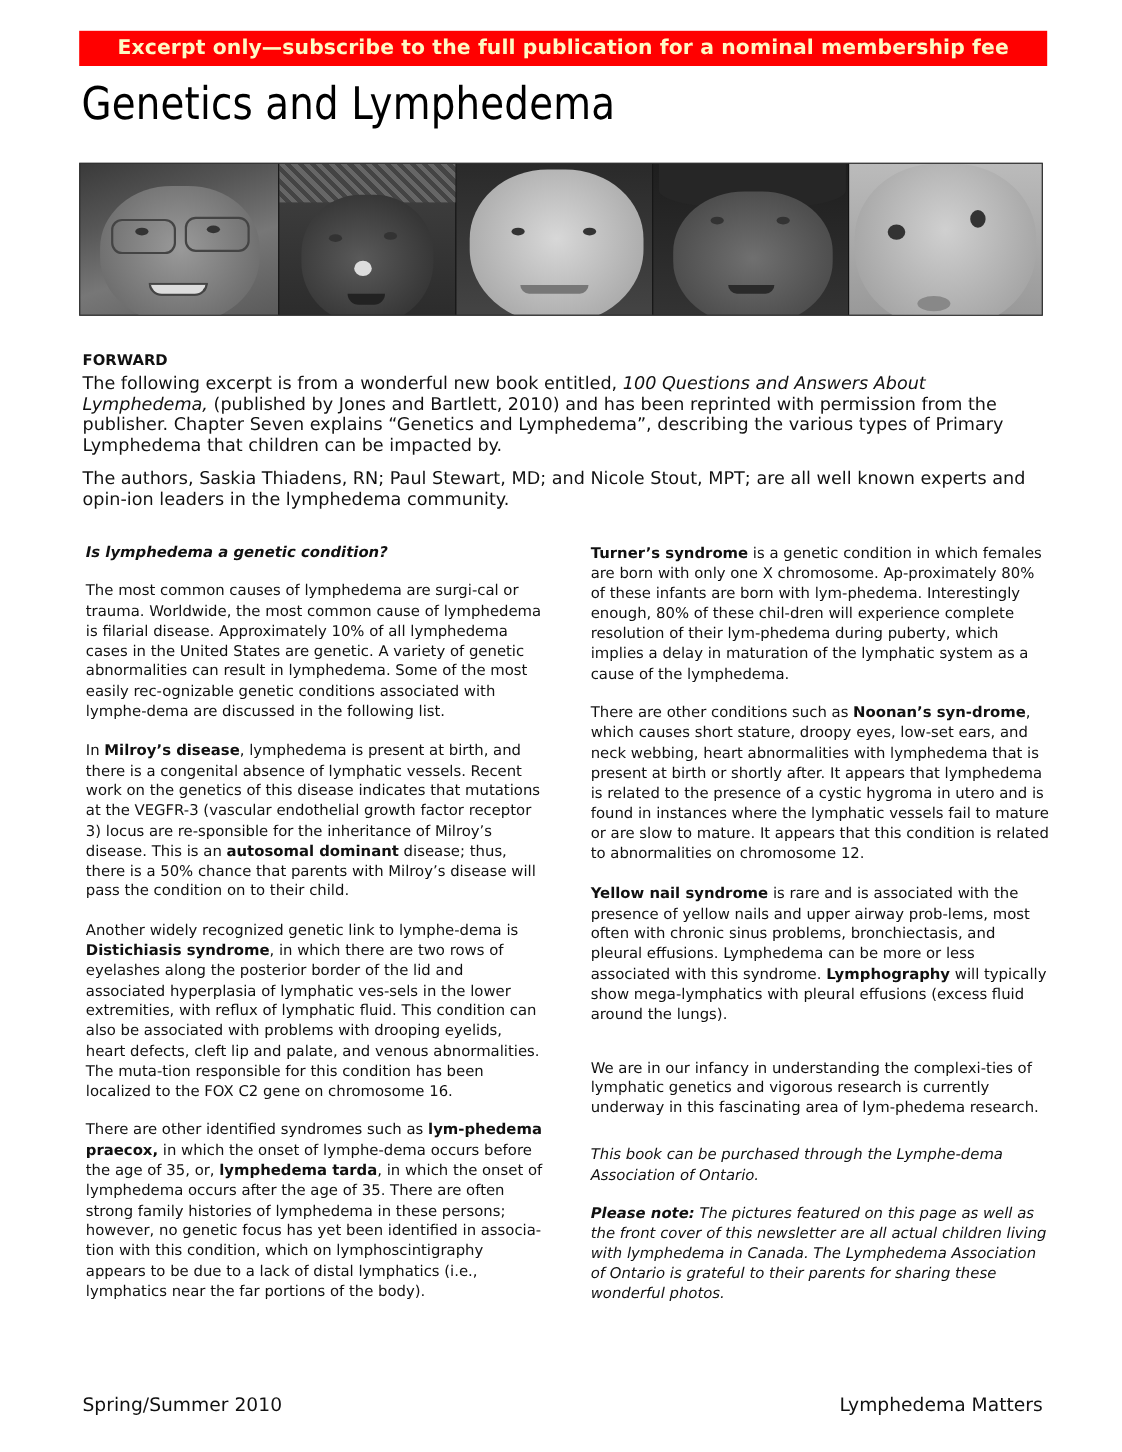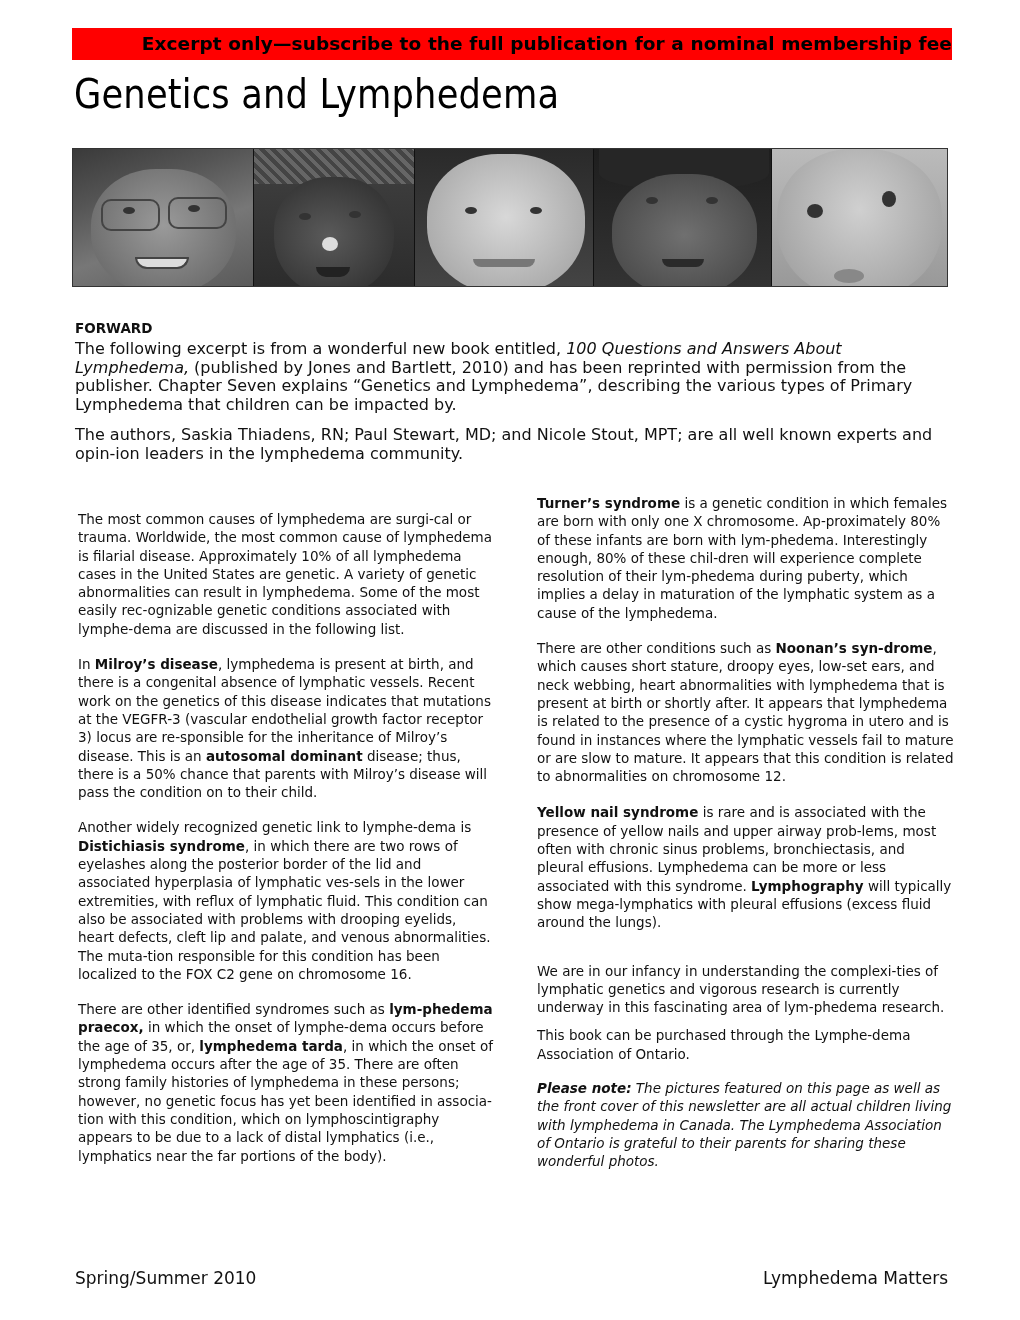--- a/index.html
+++ b/index.html
@@ -1,20 +1,20 @@
 <!DOCTYPE html>
 <html><head>
 <meta charset="utf-8">
 <style>
   html, body { margin: 0; padding: 0; background: #ffffff; }
   body { width: 1020px; height: 1320px; position: relative; overflow: hidden;
          font-family: "DejaVu Sans", sans-serif; color: #111; }
   .banner { position: absolute; left: 72px; top: 28px; width: 880px; height: 32px;
-            background: #ff0000; color: #000000; font-weight: bold; font-size: 18.5px;
-            line-height: 32px; text-align: right; letter-spacing: 0.1px;
+            background: #ff0000; color: #fef9c3; font-weight: bold; font-size: 18.5px;
+            line-height: 32px; text-align: center; letter-spacing: 0.1px;
             font-family: "DejaVu Sans", sans-serif; }
   .title { position: absolute; left: 74px; top: 68px; font-size: 41px; line-height: 52px;
            font-family: "DejaVu Sans", sans-serif; font-weight: normal; color: #000;
            transform: scaleX(0.86); transform-origin: left top; margin: 0; letter-spacing: 0.2px; }
   .photos { position: absolute; left: 72px; top: 148px; width: 876px; height: 139px;
             display: flex; border: 1px solid #333; box-sizing: border-box; background: #222; }
   .photo { height: 100%; border-right: 1px solid #111; box-sizing: border-box; position: relative; overflow: hidden; }
   .photo:last-child { border-right: none; }
   .face { position: absolute; border-radius: 45% 45% 48% 48%; }
   .eye { position: absolute; width: 12px; height: 7px; border-radius: 50%; background: #333; }
@@ -70,29 +70,30 @@
       <div class="eye" style="left:110px;top:42px;width:14px;height:16px;"></div>
     <div class="mouth" style="left:62px;top:120px;width:30px;height:14px;border-radius:50%;background:#888;"></div>
   </div>
 </div>
 
 <div class="forward-h">FORWARD</div>
 <p class="intro" style="top:340px;"><span>The following excerpt is from a wonderful new book entitled, </span><i>100 Questions and Answers About Lymphedema,</i><span> (published by Jones and Bartlett, 2010) and has been reprinted with permission from the publisher. Chapter Seven explains “Genetics and Lymphedema”, describing the various types of Primary Lymphedema that children can be impacted by.</span></p>
 <p class="intro" style="top:426px;">The authors, Saskia Thiadens, RN; Paul Stewart, MD; and Nicole Stout, MPT; are all well known experts and opin-ion leaders in the lymphedema community.</p>
 
 <div class="col" style="left:78px;top:493px;">
+  <p class="q">Is lymphedema a genetic condition?</p>
   <p style="margin-top:17px;">The most common causes of lymphedema are surgi-cal or trauma. Worldwide, the most common cause of lymphedema is filarial disease. Approximately 10% of all lymphedema cases in the United States are genetic. A variety of genetic abnormalities can result in lymphedema. Some of the most easily rec-ognizable genetic conditions associated with lymphe-dema are discussed in the following list.</p>
   <p style="margin-top:17px;"><span>In </span><b>Milroy’s disease</b><span>, lymphedema is present at birth, and there is a congenital absence of lymphatic vessels. Recent work on the genetics of this disease indicates that mutations at the VEGFR-3 (vascular endothelial growth factor receptor 3) locus are re-sponsible for the inheritance of Milroy’s disease. This is an </span><b>autosomal dominant</b><span> disease; thus, there is a 50% chance that parents with Milroy’s disease will pass the condition on to their child.</span></p>
   <p style="margin-top:17px;"><span>Another widely recognized genetic link to lymphe-dema is </span><b>Distichiasis syndrome</b><span>, in which there are two rows of eyelashes along the posterior border of the lid and associated hyperplasia of lymphatic ves-sels in the lower extremities, with reflux of lymphatic fluid. This condition can also be associated with problems with drooping eyelids, heart defects, cleft lip and palate, and venous abnormalities. The muta-tion responsible for this condition has been localized to the FOX C2 gene on chromosome 16.</span></p>
   <p style="margin-top:17px;"><span>There are other identified syndromes such as </span><b>lym-phedema praecox,</b><span> in which the onset of lymphe-dema occurs before the age of 35, or, </span><b>lymphedema tarda</b><span>, in which the onset of lymphedema occurs after the age of 35. There are often strong family histories of lymphedema in these persons; however, no genetic focus has yet been identified in associa-tion with this condition, which on lymphoscintigraphy appears to be due to a lack of distal lymphatics (i.e., lymphatics near the far portions of the body).</span></p>
 </div>
 
 <div class="col" style="left:537px;top:494px;width:418px;">
   <p><b>Turner’s syndrome</b><span> is a genetic condition in which females are born with only one X chromosome. Ap-proximately 80% of these infants are born with lym-phedema. Interestingly enough, 80% of these chil-dren will experience complete resolution of their lym-phedema during puberty, which implies a delay in maturation of the lymphatic system as a cause of the lymphedema.</span></p>
   <p style="margin-top:17px;"><span>There are other conditions such as </span><b>Noonan’s syn-drome</b><span>, which causes short stature, droopy eyes, low-set ears, and neck webbing, heart abnormalities with lymphedema that is present at birth or shortly after. It appears that lymphedema is related to the presence of a cystic hygroma in utero and is found in instances where the lymphatic vessels fail to mature or are slow to mature. It appears that this condition is related to abnormalities on chromosome 12.</span></p>
   <p style="margin-top:18px;"><b>Yellow nail syndrome</b><span> is rare and is associated with the presence of yellow nails and upper airway prob-lems, most often with chronic sinus problems, bronchiectasis, and pleural effusions. Lymphedema can be more or less associated with this syndrome. </span><b>Lymphography</b><span> will typically show mega-lymphatics with pleural effusions (excess fluid around the lungs).</span></p>
   <p style="margin-top:30px;">We are in our infancy in understanding the complexi-ties of lymphatic genetics and vigorous research is currently underway in this fascinating area of lym-phedema research.</p>
-  <p style="margin-top:10px;">This book can be purchased through the Lymphe-dema Association of Ontario.</p>
+  <p style="margin-top:25px;font-style:italic;">This book can be purchased through the Lymphe-dema Association of Ontario.</p>
   <p style="margin-top:16px;font-style:italic;"><b>Please note:</b><span> The pictures featured on this page as well as the front cover of this newsletter are all actual children living with lymphedema in Canada. The Lymphedema Association of Ontario is grateful to their parents for sharing these wonderful photos.</span></p>
 </div>
 
 <div class="footer" style="left:75px;">Spring/Summer 2010</div>
 <div class="footer" style="right:72px;text-align:right;">Lymphedema Matters</div>
 
 </body></html>

